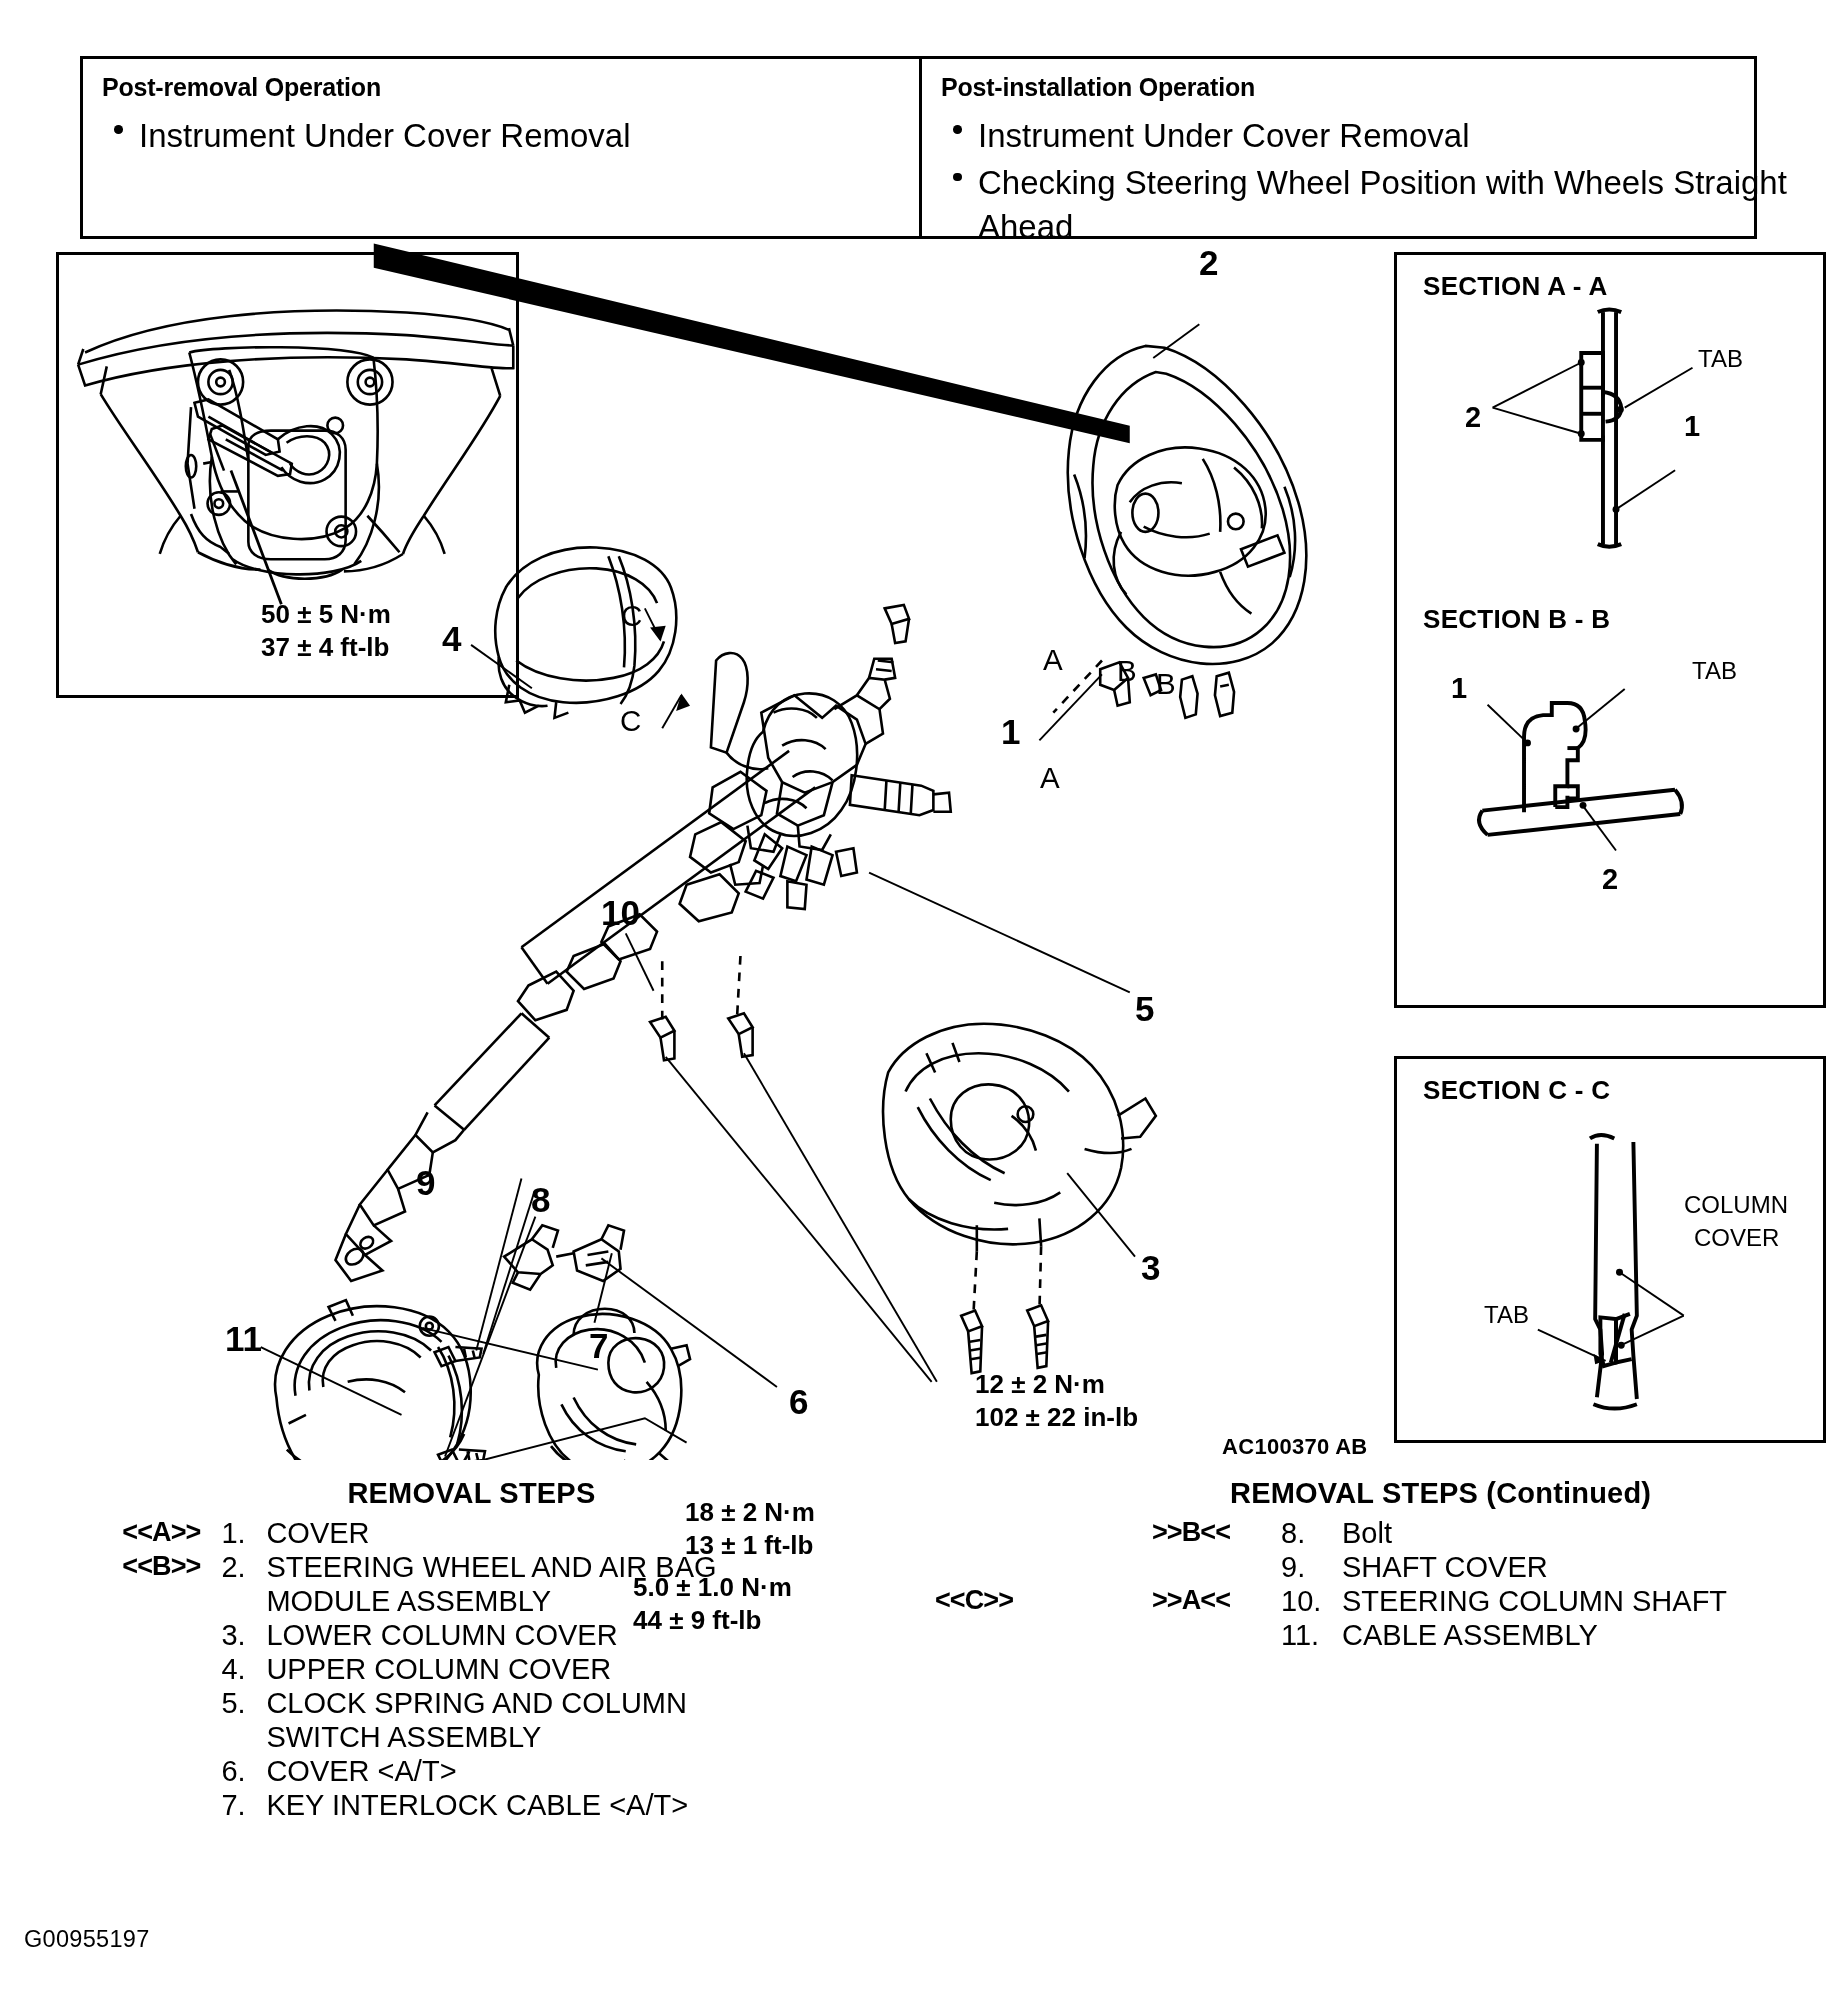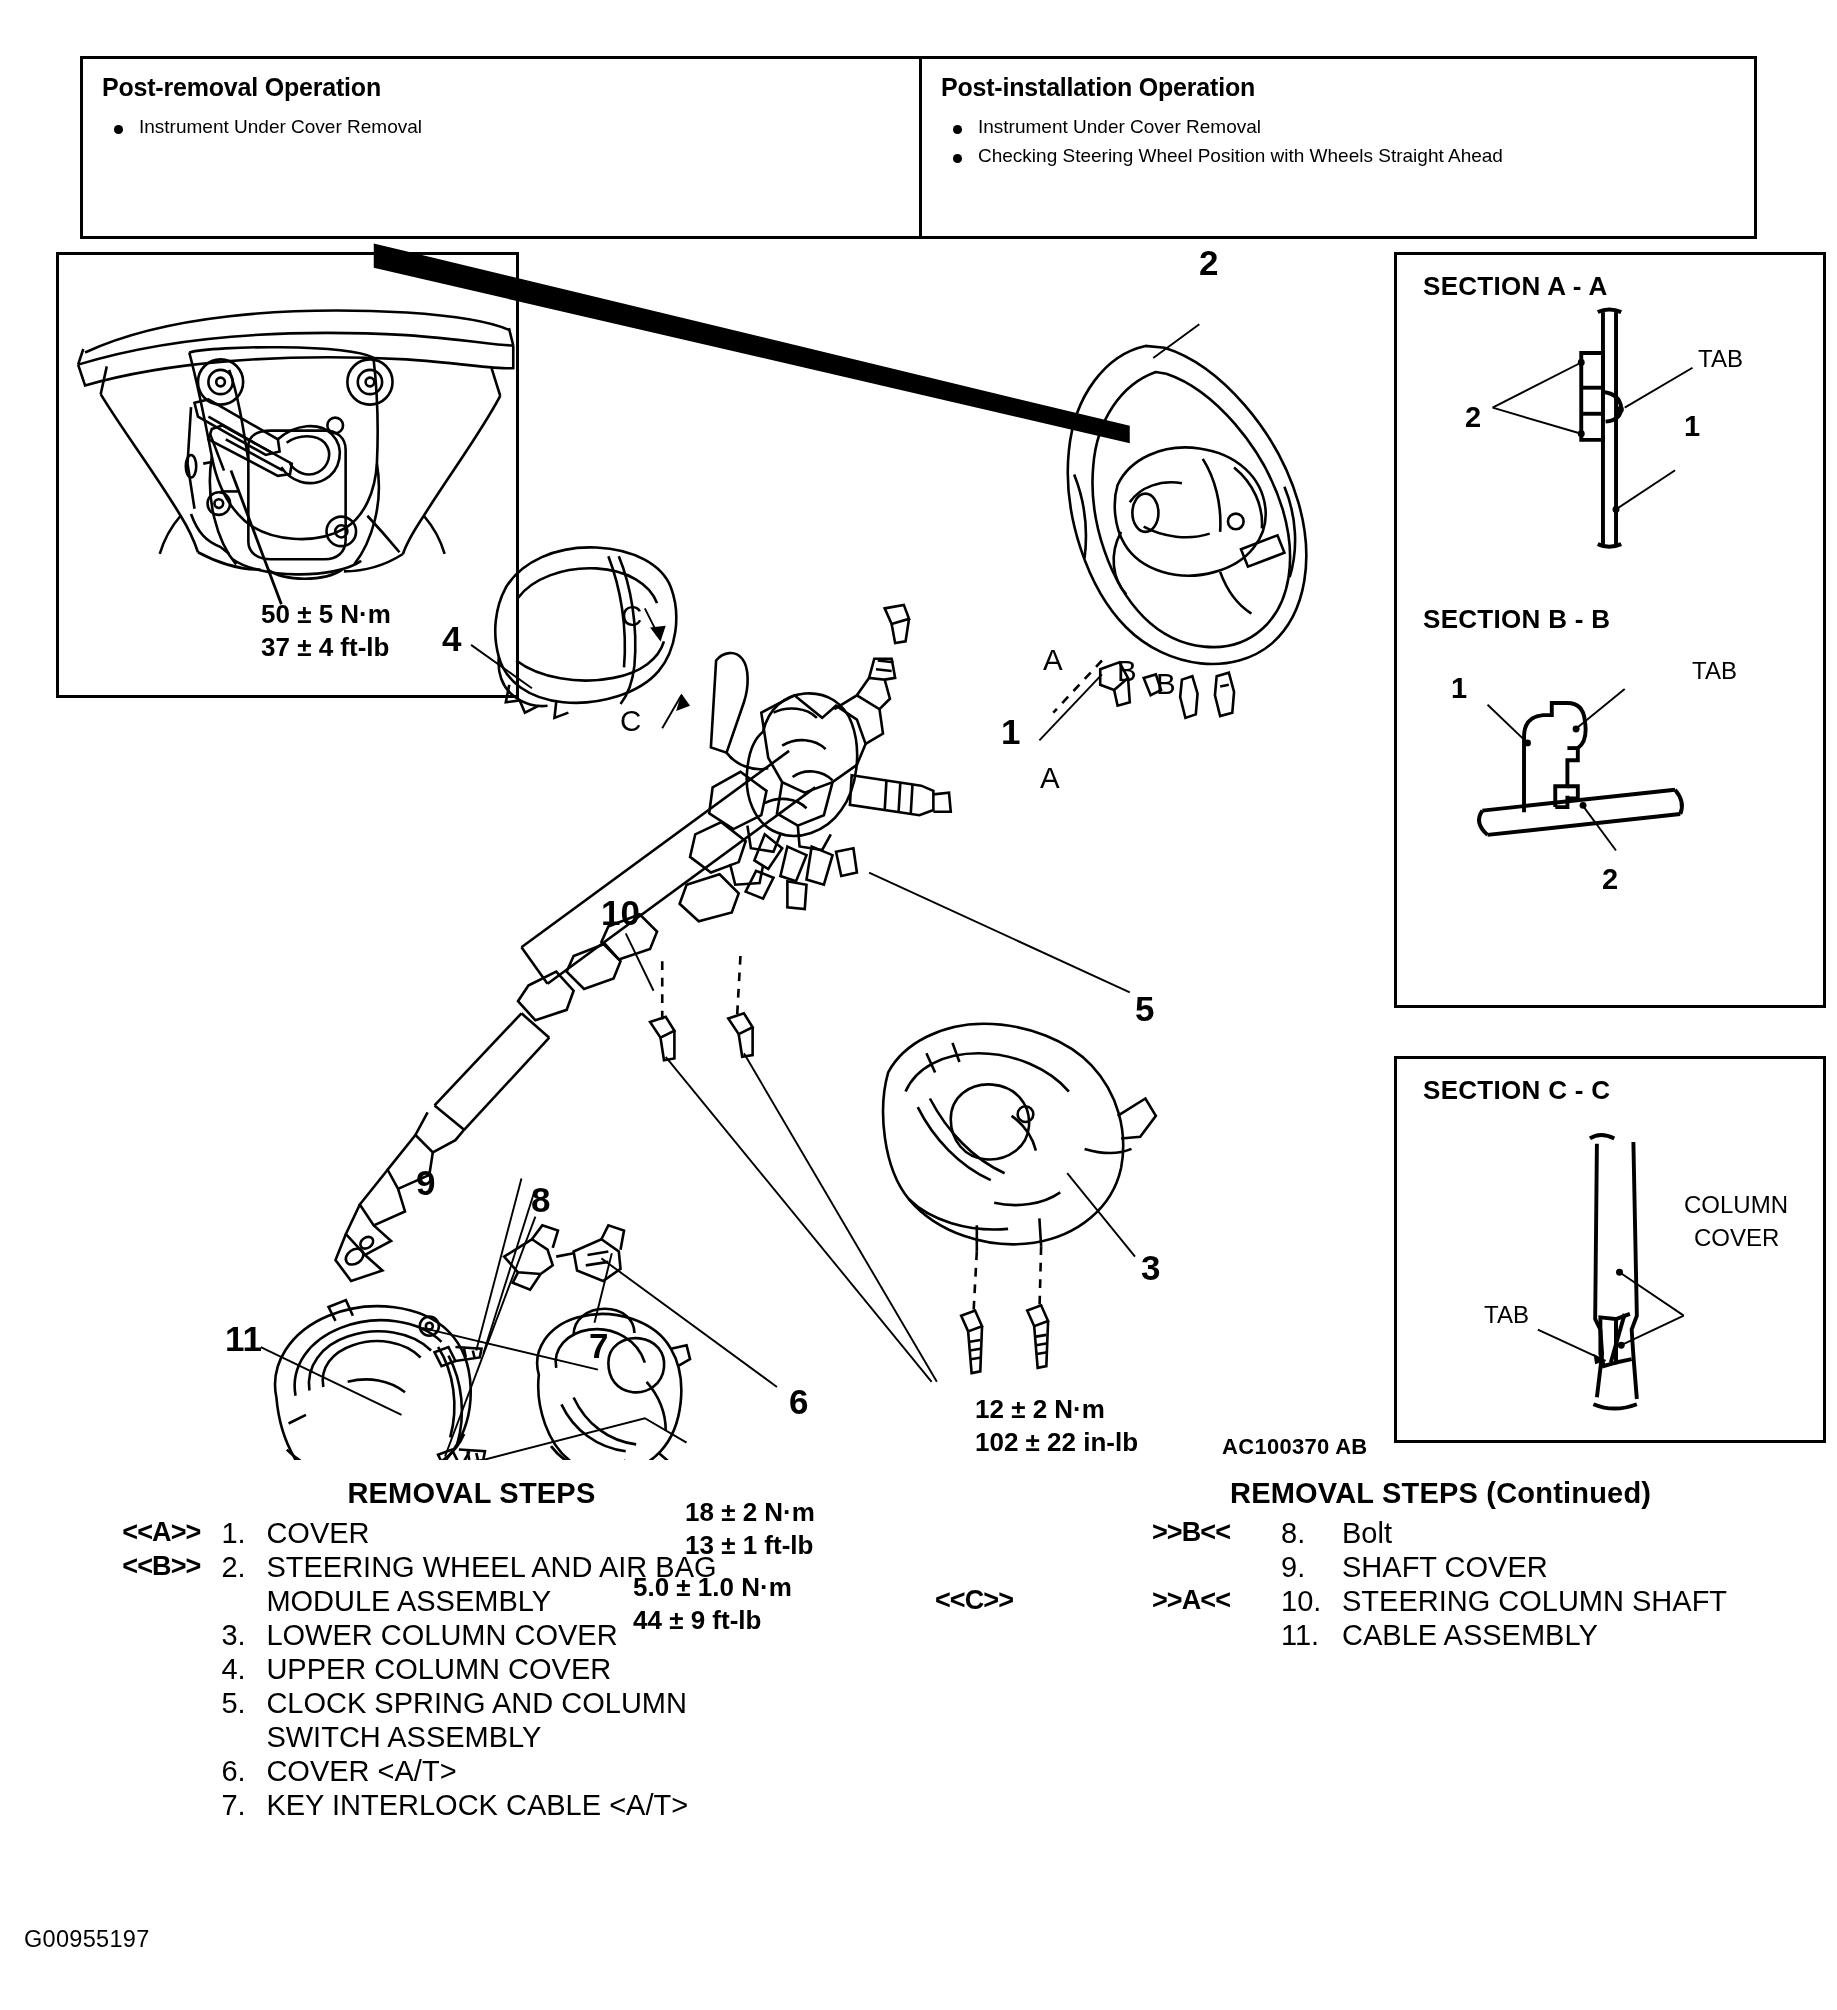--- a/index.html
+++ b/index.html
@@ -37,21 +37,21 @@
   .op-title {
     font-size: 25px;
     font-weight: bold;
     letter-spacing: -0.2px;
     margin-bottom: 12px;
   }
   .op-list { list-style: none; margin: 0; padding: 0; }
   .op-list li {
     position: relative;
     padding-left: 37px;
-    font-size: 19px;
+    font-size: 33px;
     line-height: 1.33;
     margin-bottom: 3.5px;
   }
   .op-list li .bullet {
     position: absolute;
     left: 12px;
     top: 11.3px;
     width: 8.7px;
     height: 8.7px;
     border-radius: 50%;
@@ -700,21 +700,21 @@
   <div class="callout" style="left:225px;  top:1095px;">11</div>
   <div class="callout" style="left:531px;  top:956px;">8</div>
 
   <div class="sec-mark" style="left:1043px; top:419px;">A</div>
   <div class="sec-mark" style="left:1040px; top:537px;">A</div>
   <div class="sec-mark" style="left:1117px; top:430px;">B</div>
   <div class="sec-mark" style="left:1156px; top:443px;">B</div>
   <div class="sec-mark" style="left:621px;  top:375px;">C</div>
   <div class="sec-mark" style="left:620px;  top:480px;">C</div>
 
-  <div class="torque-note" style="left:975px; top:1167px;">
+  <div class="torque-note" style="left:975px; top:1142px;">
     <div>12 ± 2 N·m</div>
     <div>102 ± 22 in-lb</div>
   </div>
 
   <div class="torque-note" style="left:685px; top:1270px;">
     <div>18 ± 2 N·m</div>
     <div>13 ± 1 ft-lb</div>
   </div>
 
   <div class="torque-note" style="left:633px; top:1345px;">

